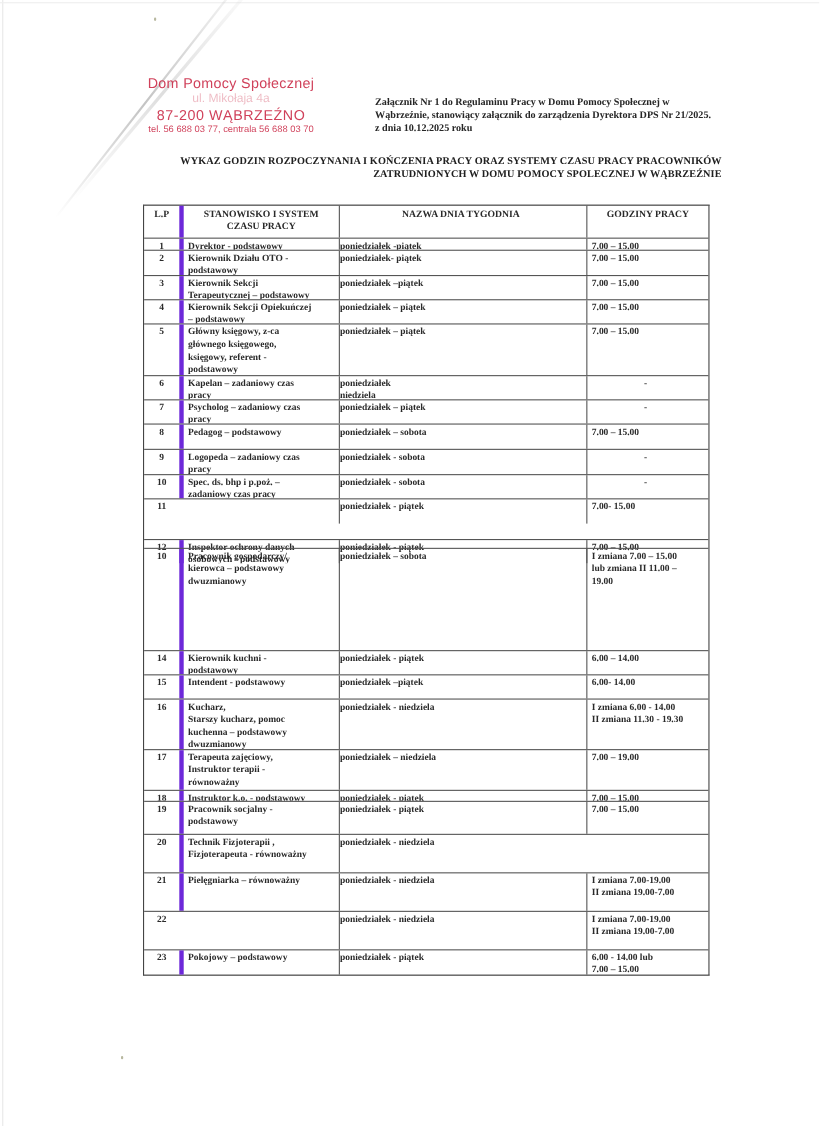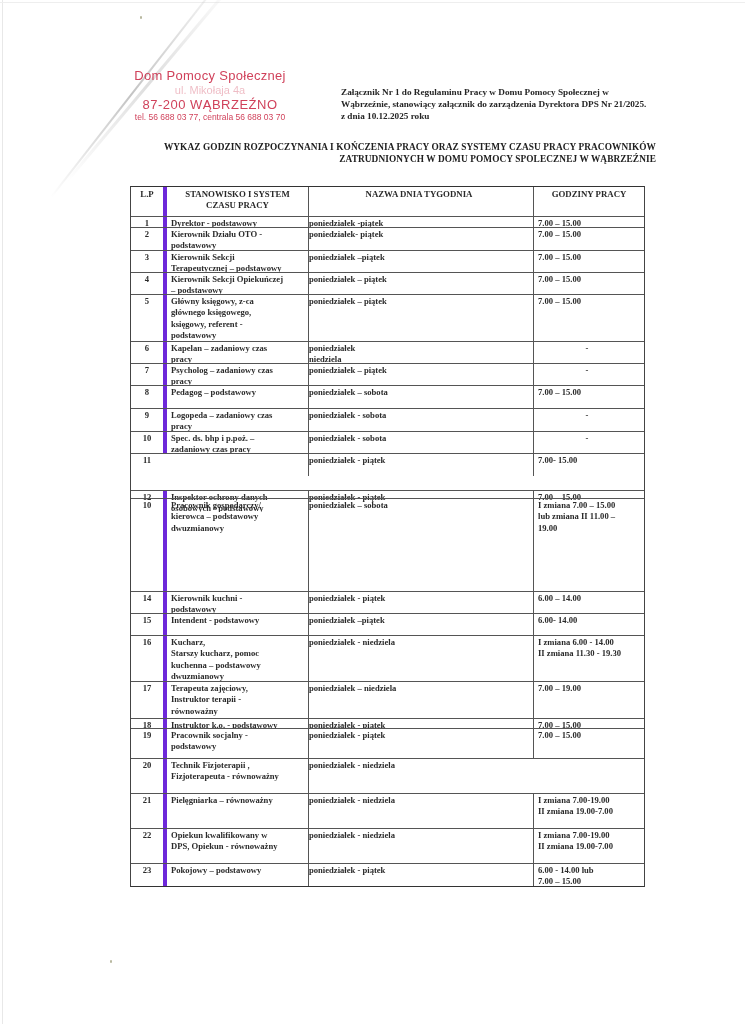--- a/index.html
+++ b/index.html
@@ -296,22 +296,20 @@
     </div>
     <div class="row" style="top: 606px; height: 35px;">
       <div class="cell c-lp">21</div>
       <div class="cell c-pos">Pielęgniarka – równoważny</div>
       <div class="cell c-day">poniedziałek -  niedziela</div>
       <div class="cell c-hrs">I zmiana 7.00-19.00
 II zmiana 19.00-7.00</div>
     </div>
     <div class="row" style="top: 641px; height: 35px;">
       <div class="cell c-lp">22</div>
-      <div class="cell c-pos">Opiekun kwalifikowany w
-DPS,  Opiekun  - równoważny</div>
       <div class="cell c-day">poniedziałek - niedziela</div>
       <div class="cell c-hrs">I zmiana 7.00-19.00
 II zmiana 19.00-7.00</div>
     </div>
     <div class="row" style="top: 676px; height: 23px;">
       <div class="cell c-lp">23</div>
       <div class="cell c-pos">Pokojowy – podstawowy</div>
       <div class="cell c-day">poniedziałek  -  piątek</div>
       <div class="cell c-hrs">6.00 - 14.00 lub
 7.00 – 15.00</div>

